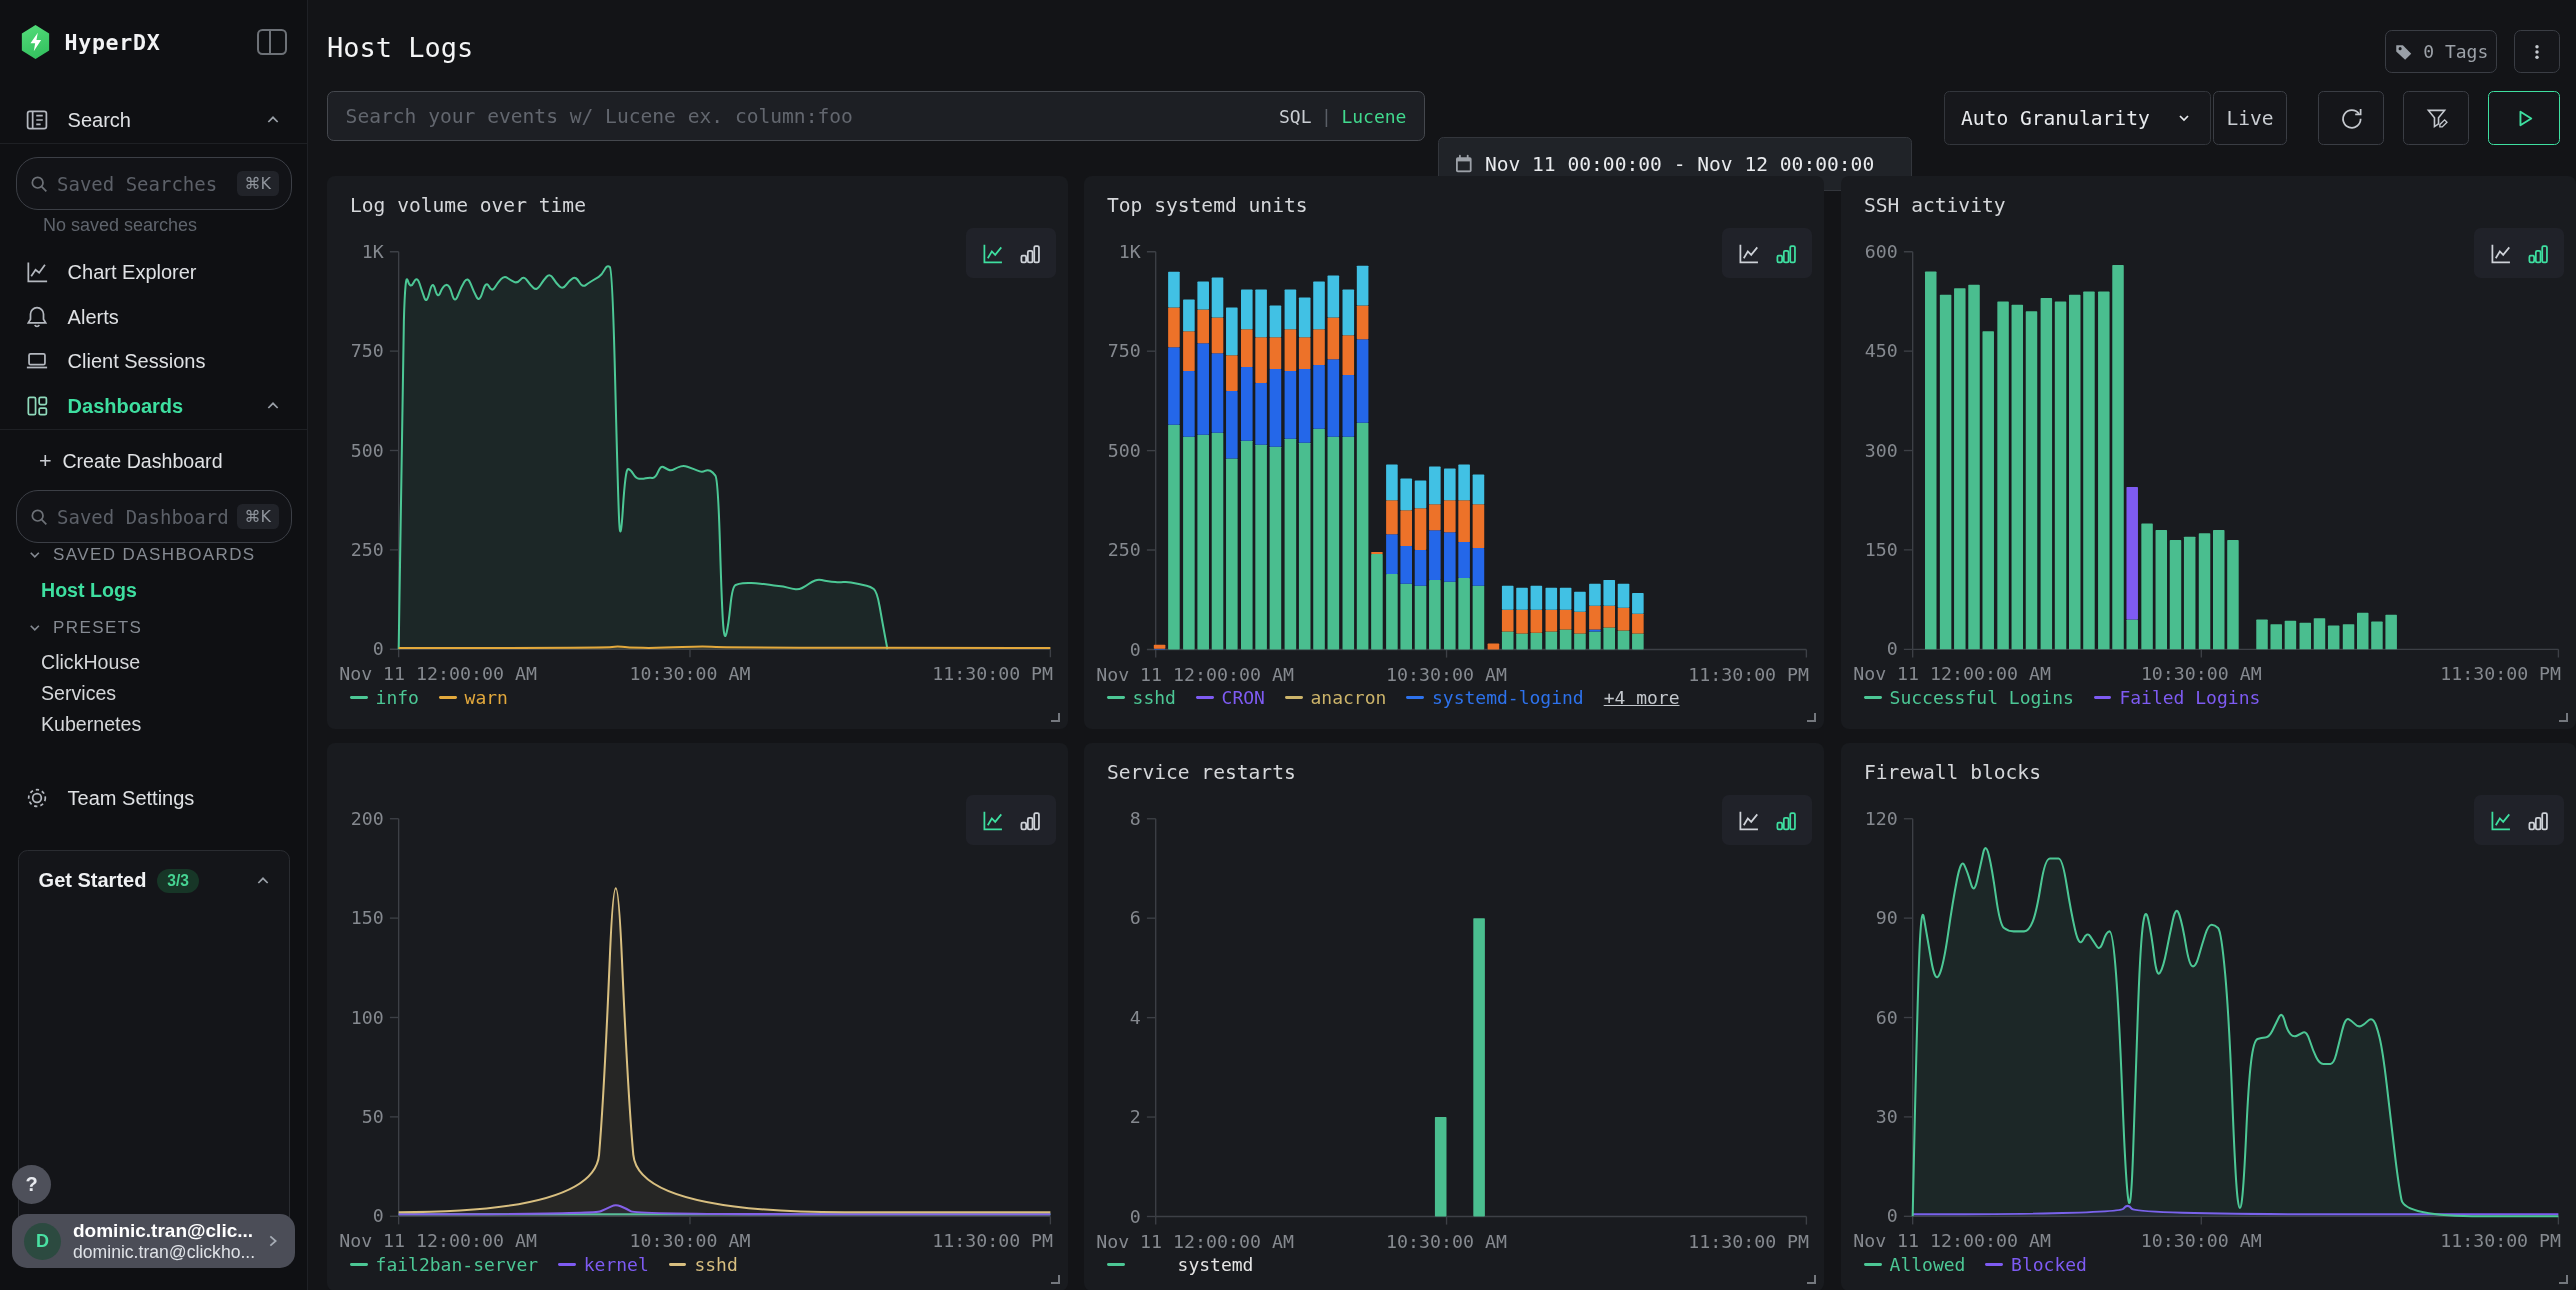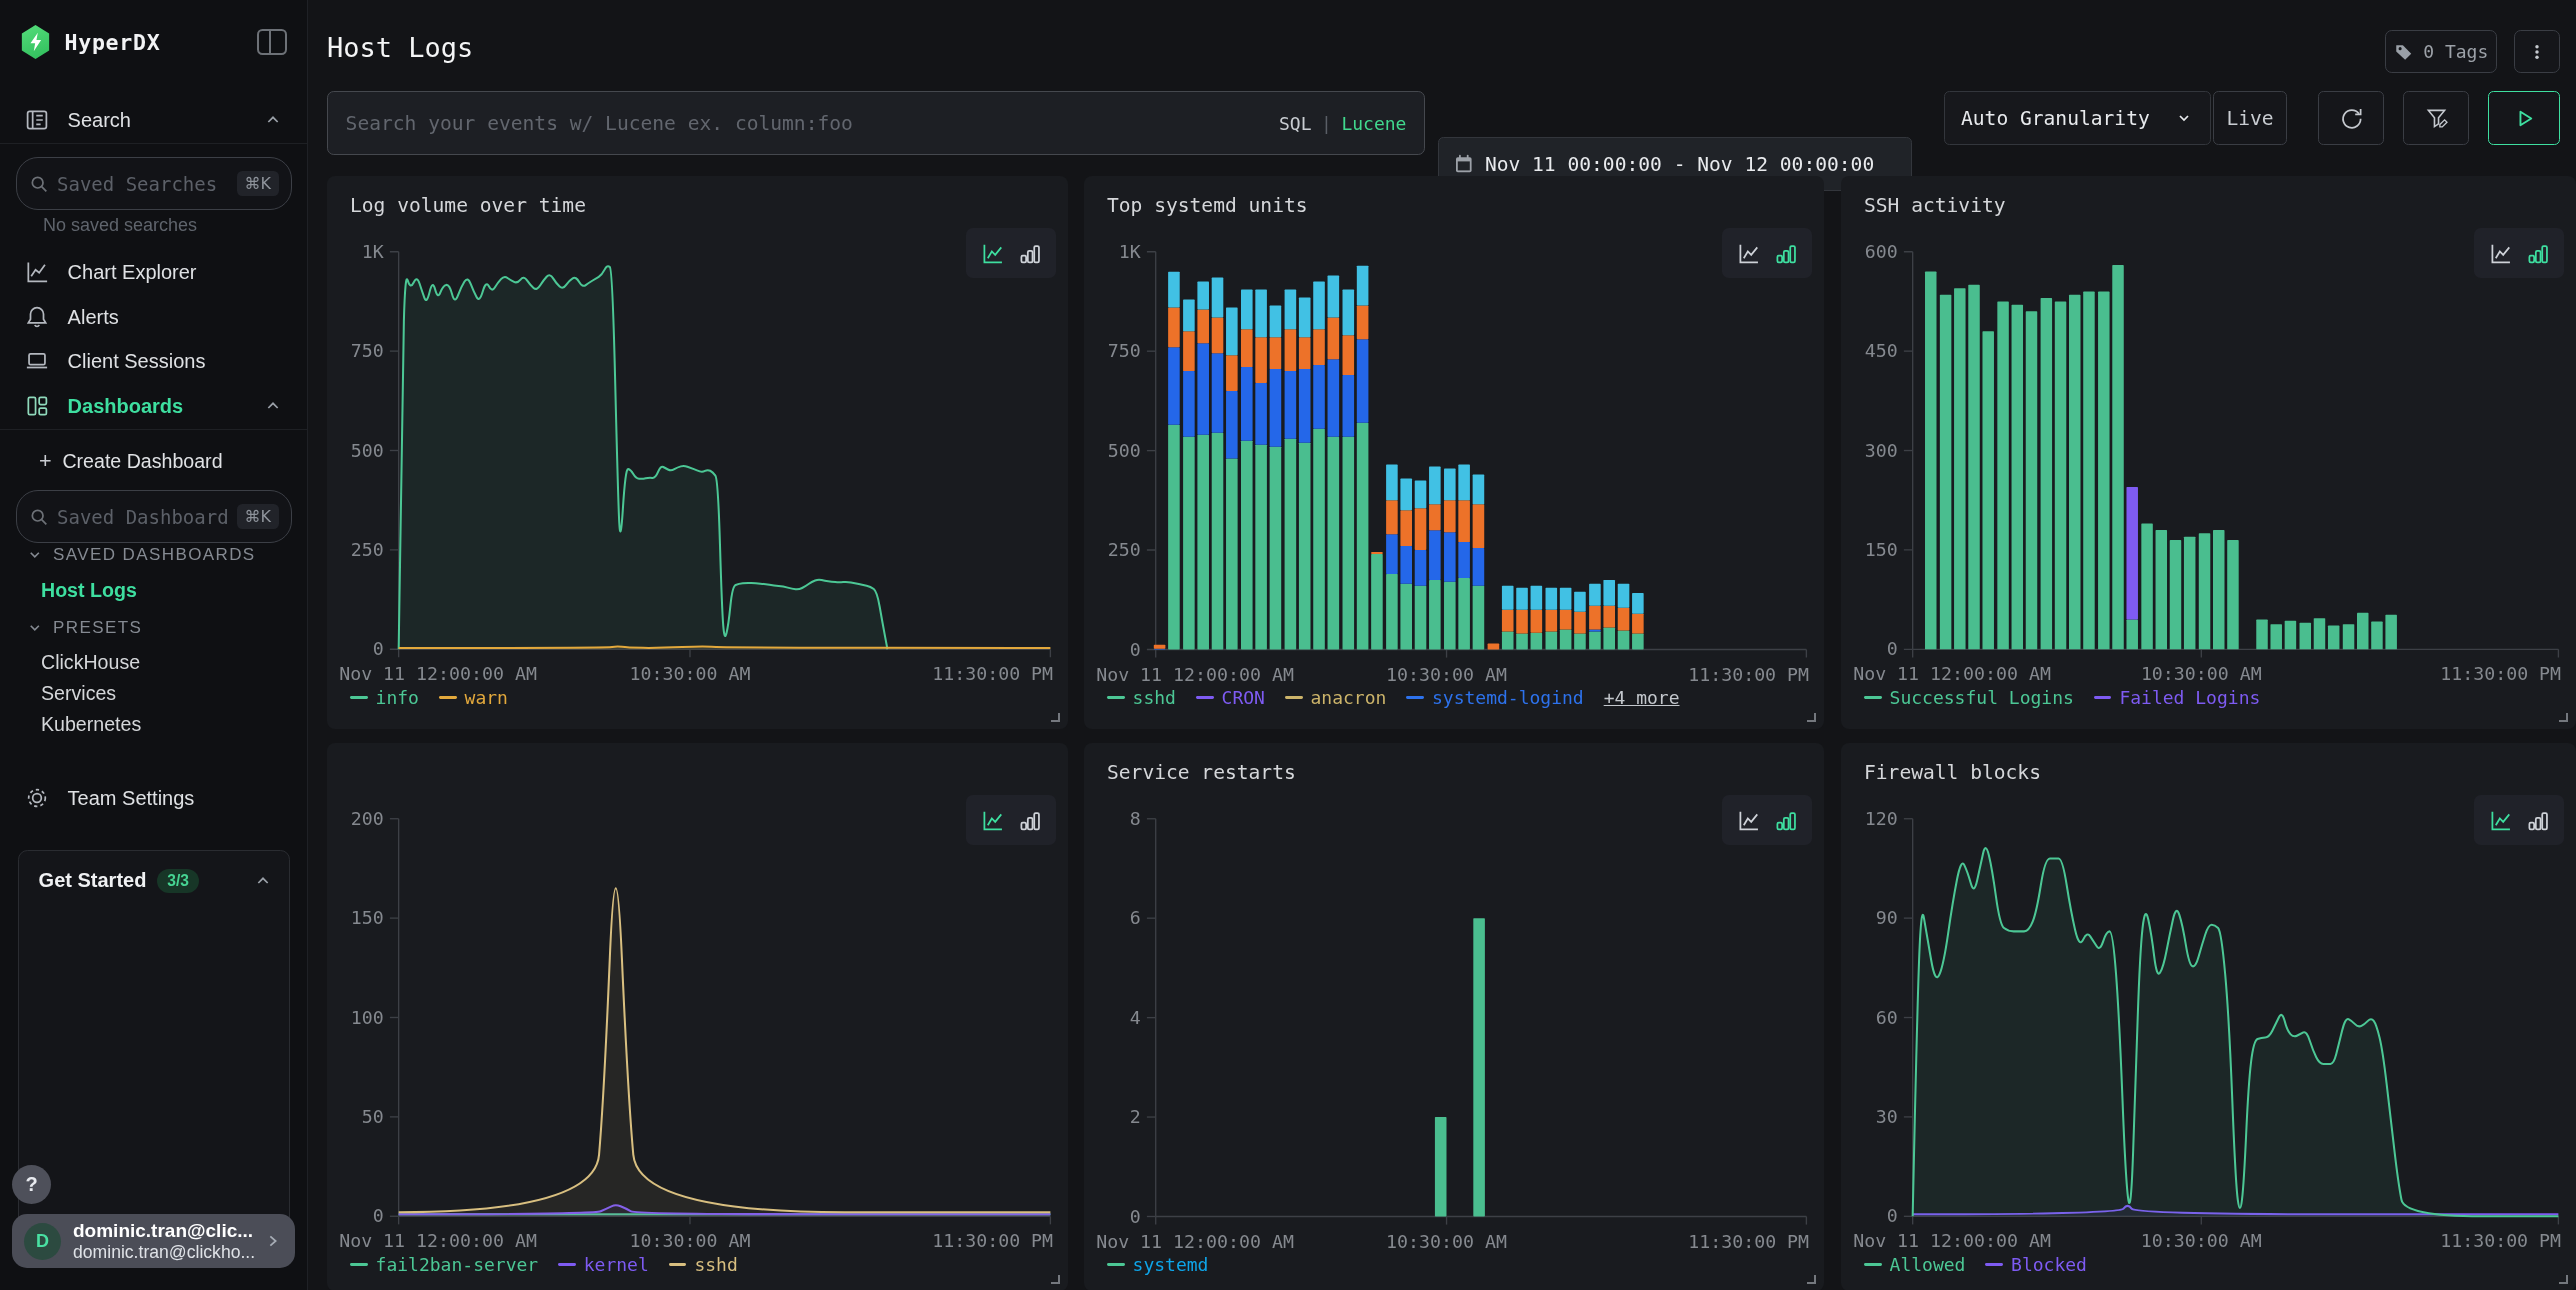--- a/index.html
+++ b/index.html
@@ -57,21 +57,21 @@
   .user-lines .nm { font-size:19px; font-weight:bold; color:#ffffff; line-height:23px; white-space:nowrap; }
   .user-lines .em { font-size:17.6px; color:#dfe2e7; line-height:21.6px; white-space:nowrap; }
   .user-card .chev { color:#a7adb6; }
 
   
   .page-title { position:absolute; left:327px; top:32px; font-family:"DejaVu Sans Mono", monospace;
                 font-size:27px; font-weight:500; color:#f4f5f6; }
   .hbtn { position:absolute; height:43px; top:30px; border:1.4px solid #3a3d44; border-radius:6.8px;
           background:#15161a; display:flex; align-items:center; justify-content:center; gap:9.5px;
           color:#9ca1a8; font-size:18px; font-family:"DejaVu Sans Mono", monospace; }
-  .search-box { position:absolute; left:327px; top:91px; width:1098px; height:64px; background:#1d1f24;
+  .search-box { position:absolute; left:327px; top:91px; width:1098px; height:50px; background:#1d1f24;
                 border:1.4px solid #45484e; border-radius:6.8px; display:flex; align-items:center; padding:0 17.6px; gap:12px; }
   .search-box input { flex:1; background:transparent; border:none; outline:none; min-width:0;
                       font-family:"DejaVu Sans Mono", monospace; font-size:19.6px; color:#d9dce0; }
   .search-box input::placeholder { color:#62666e; }
   .langsw { display:flex; align-items:center; gap:9.5px; font-family:"DejaVu Sans Mono", monospace; font-size:18px; }
   .langsw .sql { color:#c9cdd2; } .langsw .sep { color:#5a5e66; } .langsw .lucene { color:#41d98e; }
   .date-box { position:absolute; left:1438px; top:91px; width:474px; height:54px; background:#202328;
               border:1.4px solid #33363c; border-radius:5.4px; display:flex; align-items:center; padding:0 13.5px; gap:10.8px;
               font-family:"DejaVu Sans Mono", monospace; font-size:19.6px; color:#e8eaed;margin-top:46px; }
   .gran-box { position:absolute; left:1931px; top:91px; width:267px; height:54px; background:#17181c;
@@ -741,21 +741,21 @@
       <line x1="1068" y1="700" x2="1068" y2="712" stroke="#3d4046" stroke-width="2"></line>
       <text x="18" y="746" text-anchor="start" fill="#85898f" font-size="27">Nov 11 12:00:00 AM</text>
       <text x="536.014" y="746" text-anchor="middle" fill="#85898f" font-size="27">10:30:00 AM</text>
       <text x="1072" y="746" text-anchor="end" fill="#85898f" font-size="27">11:30:00 PM</text>
       <rect x="518.7942" y="553" width="17.1236" height="147" fill="#4abe8f" rx="1"></rect>
       <rect x="575.5522000000001" y="259" width="17.1236" height="441" fill="#4abe8f" rx="1"></rect>
     </svg>
   <div class="legend">
       <span class="lg-item">
         <span class="lg-dash" style="background: rgb(76, 199, 149);"></span>
-        <span style="color: #0ea5e9;">systemd</span>
+        <span style="color: #e5e5e5; margin-left: 45px;">systemd</span>
       </span>
     </div>
   <span class="rsz"></span>
 </section>
 
 <section class="panel" style="left:1841px;top:743px;width:735px;height:548px">
   <h3 class="panel-title">Firewall blocks</h3>
   <div class="toggles">
     <span class="tgl line on">
         <svg class="icon-svg" viewBox="0 0 40 40" width="27" height="27">

